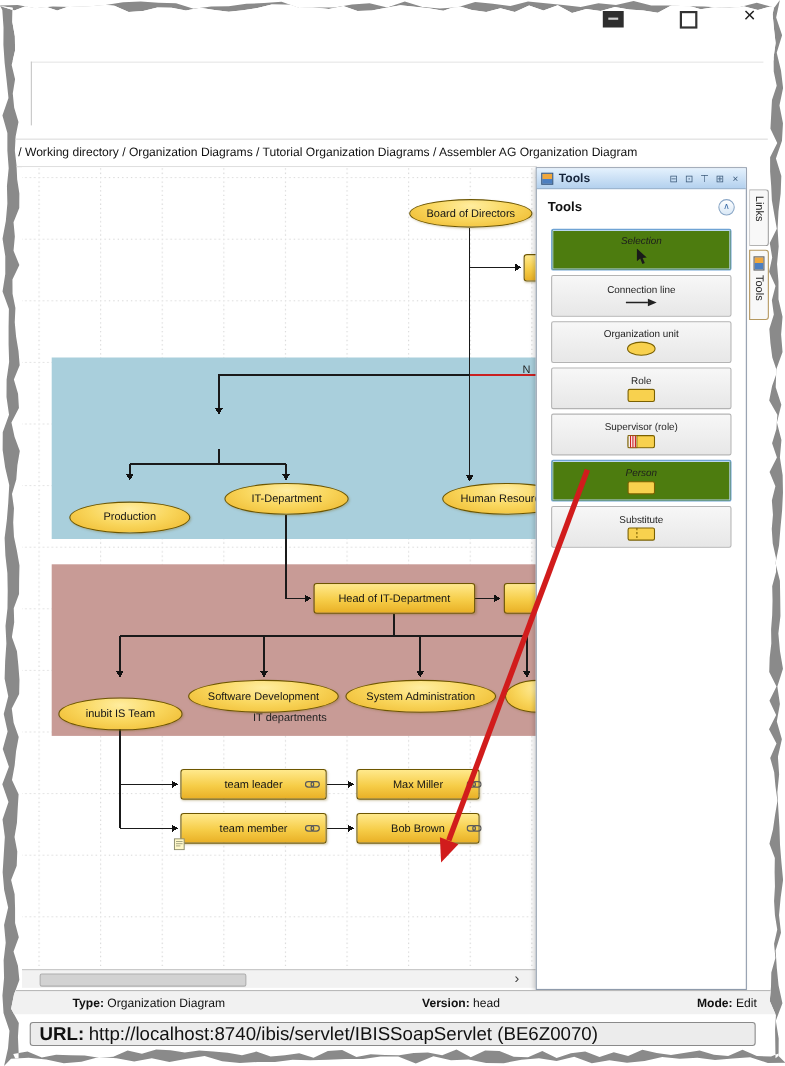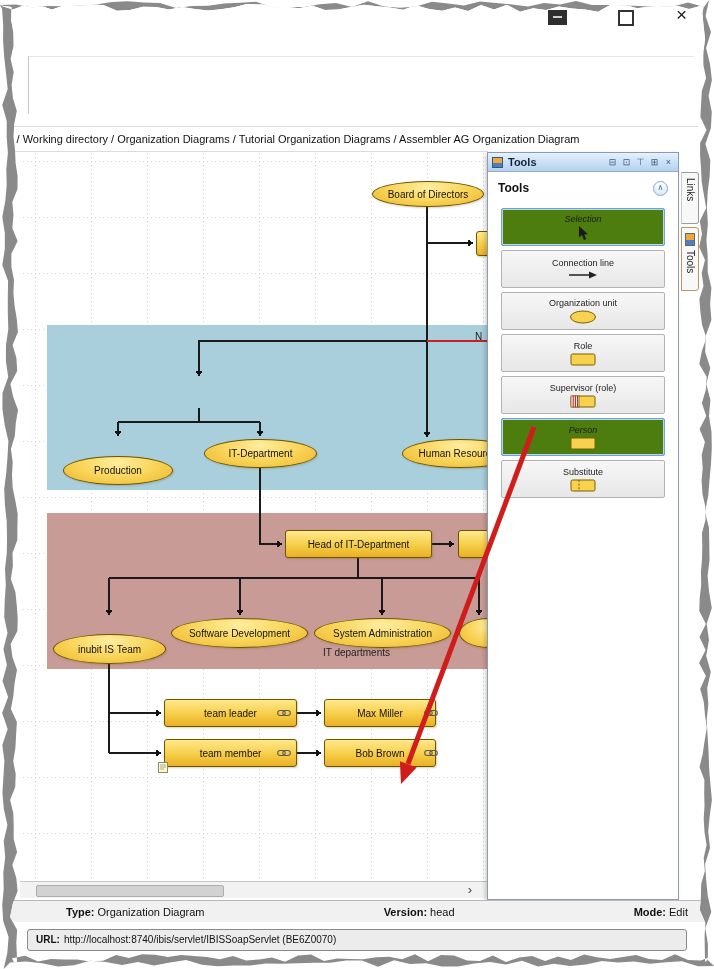--- a/index.html
+++ b/index.html
@@ -46,21 +46,21 @@
   .tool.selected{background:#4d7c0f;border:1px solid #6fa3d4;box-shadow:inset 0 0 0 1px #b9d6ef;font-style:italic;}
   .t-label{font-size:9px;color:#1d1d1d;}
   
   .side-tab{position:absolute;left:681px;width:18px;background:#f8f8f8;border:1px solid #9b9b9b;border-left:1px solid #c9c9c9;border-radius:0 3px 3px 0;display:flex;flex-direction:column;align-items:center;padding:5px 0;gap:4px;box-sizing:border-box;z-index:4;}
   .side-tab.active{border-color:#b5985f;}
   .vtext{writing-mode:vertical-rl;font-size:10px;color:#222;}
   .tab-icon{width:10px;height:13px;border:1px solid #666;background:linear-gradient(#f0a73c 50%,#4d7fc0 50%);box-sizing:border-box;}
   
   .statusbar{position:absolute;left:0;top:900px;width:714px;height:22px;background:#f1f1f1;border-top:1px solid #b9b9b9;box-sizing:border-box;display:flex;align-items:center;justify-content:space-between;padding:0 26px 0 30px;font-size:11px;color:#111;z-index:6;}
   .statusbar b{font-weight:bold;margin-right:3px;margin-left:36px;}
-  .urlbar{position:absolute;left:27px;top:929px;width:660px;height:22px;border:1px solid #8a8a8a;border-radius:3px;background:#ececec;box-sizing:border-box;line-height:20px;font-size:10px;color:#111;padding-left:8px;z-index:6;white-space:nowrap;overflow:hidden;}
+  .urlbar{position:absolute;left:27px;top:929px;width:660px;height:22px;border:1px solid #8a8a8a;border-radius:3px;background:#ececec;box-sizing:border-box;line-height:20px;font-size:17px;color:#111;padding-left:8px;z-index:6;white-space:nowrap;overflow:hidden;}
   .urlbar b{font-weight:bold;margin-right:4px;}
   .annot{position:absolute;left:0;top:0;z-index:8;pointer-events:none;}
 </style>
 </head>
 <body>
 
 <div class="torn-outer" style="clip-path: polygon(0px 5.1px, 16px 4.6px, 32px 7.4px, 48px 5.9px, 64px 6.3px, 80px 5.8px, 96px 4.6px, 112px 2.1px, 128px 1.3px, 144px 2.6px, 160px 3px, 176px 8px, 192px 6px, 208px 5.7px, 224px 3.5px, 240px 2.8px, 256px 1.7px, 272px 7.3px, 288px 6.9px, 304px 6.9px, 320px 4.2px, 336px 3px, 352px 6.9px, 368px 1.3px, 384px 6.4px, 400px 7.7px, 416px 6.6px, 432px 1.8px, 448px 3.4px, 464px 5.5px, 480px 1.4px, 496px 2.9px, 512px 4.5px, 528px 6.4px, 544px 2.9px, 560px 4.6px, 576px 1px, 592px 5px, 608px 4.9px, 624px 5.6px, 640px 5.9px, 656px 7px, 672px 6.7px, 688px 2.6px, 704px 6.9px, 709px 0px, 705.6px 16px, 711px 32px, 706.1px 48px, 710px 64px, 711.9px 80px, 708.6px 96px, 711.8px 112px, 710.9px 128px, 705.4px 144px, 710.3px 160px, 709.7px 176px, 707.7px 192px, 706.9px 208px, 707.9px 224px, 706.4px 240px, 707.7px 256px, 707.7px 272px, 711.4px 288px, 710.1px 304px, 711.4px 320px, 705.7px 336px, 705.2px 352px, 710.3px 368px, 706.3px 384px, 710.4px 400px, 709px 416px, 711.5px 432px, 711.8px 448px, 711px 464px, 709.5px 480px, 708.2px 496px, 705px 512px, 709px 528px, 709.3px 544px, 709.5px 560px, 707.6px 576px, 709.1px 592px, 711.8px 608px, 706.7px 624px, 709px 640px, 706.2px 656px, 710.8px 672px, 707.2px 688px, 708.3px 704px, 706.7px 720px, 707.6px 736px, 708.6px 752px, 709.1px 768px, 710.4px 784px, 711.9px 800px, 709.7px 816px, 708.2px 832px, 710px 848px, 705.1px 864px, 706.2px 880px, 707.8px 896px, 711.3px 912px, 705.3px 928px, 707.9px 944px, 707.8px 960px, 714px 966.1px, 698px 966.3px, 682px 961.2px, 666px 962.3px, 650px 963.7px, 634px 961.5px, 618px 962.5px, 602px 960.9px, 586px 964.6px, 570px 966.1px, 554px 963.8px, 538px 966.5px, 522px 960.7px, 506px 964.6px, 490px 962px, 474px 963.4px, 458px 966.5px, 442px 966.4px, 426px 963.2px, 410px 963.9px, 394px 960.3px, 378px 966.8px, 362px 960.4px, 346px 960.5px, 330px 962.7px, 314px 962.7px, 298px 963.3px, 282px 963.8px, 266px 963.4px, 250px 965.4px, 234px 965.5px, 218px 966.3px, 202px 964.7px, 186px 960.1px, 170px 962.6px, 154px 965.4px, 138px 962.1px, 122px 965px, 106px 962px, 90px 960.8px, 74px 965.2px, 58px 966.6px, 42px 963.2px, 26px 961.6px, 10px 962.5px, 3.7px 969px, 7.3px 953px, 8.6px 937px, 3.2px 921px, 2.2px 905px, 3.7px 889px, 3.3px 873px, 5.2px 857px, 3.7px 841px, 7.4px 825px, 3.8px 809px, 2.4px 793px, 3.4px 777px, 4.4px 761px, 2.3px 745px, 7.7px 729px, 2.1px 713px, 8.1px 697px, 2.5px 681px, 6.9px 665px, 3.4px 649px, 7.5px 633px, 4.2px 617px, 4.7px 601px, 5.8px 585px, 5px 569px, 6.8px 553px, 7px 537px, 6.7px 521px, 4.9px 505px, 4.2px 489px, 6.2px 473px, 7.5px 457px, 8.4px 441px, 4.7px 425px, 2.4px 409px, 2.5px 393px, 8.2px 377px, 5.9px 361px, 6px 345px, 8.3px 329px, 7.8px 313px, 7.8px 297px, 8.1px 281px, 2.3px 265px, 4.8px 249px, 4.8px 233px, 2.3px 217px, 5.3px 201px, 6.7px 185px, 6.3px 169px, 7.9px 153px, 6.7px 137px, 6.7px 121px, 2.2px 105px, 7.7px 89px, 6px 73px, 4.2px 57px, 3.1px 41px, 3.2px 25px, 2.1px 9px);">
 <div class="torn-inner" style="clip-path: polygon(0px 5.5px, 13px 9.6px, 26px 4.6px, 39px 5.3px, 52px 9.5px, 65px 5px, 78px 5.4px, 91px 4px, 104px 5.2px, 117px 10.8px, 130px 10px, 143px 6.8px, 156px 7px, 169px 9.5px, 182px 7px, 195px 9px, 208px 10.6px, 221px 9.3px, 234px 7.3px, 247px 4px, 260px 4.4px, 273px 4.3px, 286px 6.8px, 299px 8.2px, 312px 5.4px, 325px 10px, 338px 9.5px, 351px 7.1px, 364px 4.8px, 377px 6.2px, 390px 7.4px, 403px 9.8px, 416px 5.3px, 429px 9.1px, 442px 10.8px, 455px 7.5px, 468px 11px, 481px 5px, 494px 9.6px, 507px 4.8px, 520px 11.8px, 533px 8.2px, 546px 9.9px, 559px 6.4px, 572px 8.6px, 585px 9.6px, 598px 11.7px, 611px 4.5px, 624px 4.5px, 637px 8.3px, 650px 6.4px, 663px 6.8px, 676px 5.6px, 689px 9px, 702px 5.4px, 704.9px 0px, 702.4px 13px, 703.6px 26px, 705.1px 39px, 703.3px 52px, 703.4px 65px, 706.1px 78px, 701.8px 91px, 701.1px 104px, 700.4px 117px, 706.6px 130px, 700.1px 143px, 700.1px 156px, 701.1px 169px, 701.7px 182px, 703.9px 195px, 706.2px 208px, 699.8px 221px, 702px 234px, 699.2px 247px, 705px 260px, 701.7px 273px, 703.5px 286px, 699.4px 299px, 700.4px 312px, 702.1px 325px, 706.5px 338px, 701.9px 351px, 699.3px 364px, 706.7px 377px, 705.8px 390px, 701.9px 403px, 706.3px 416px, 699.6px 429px, 704.9px 442px, 701.7px 455px, 702.7px 468px, 701.6px 481px, 702.5px 494px, 705.4px 507px, 705.5px 520px, 702px 533px, 702.3px 546px, 702px 559px, 701px 572px, 701.2px 585px, 699.7px 598px, 699.3px 611px, 705.9px 624px, 699.5px 637px, 705.6px 650px, 699.1px 663px, 705.9px 676px, 700.2px 689px, 703.8px 702px, 705px 715px, 706.8px 728px, 704.6px 741px, 702.7px 754px, 699.5px 767px, 704.4px 780px, 704.2px 793px, 704.5px 806px, 703.7px 819px, 704.5px 832px, 706.6px 845px, 703.7px 858px, 704.9px 871px, 701.2px 884px, 700.9px 897px, 699.8px 910px, 705.4px 923px, 704.6px 936px, 704.8px 949px, 705px 962px, 714px 955.2px, 701px 960.5px, 688px 960px, 675px 954.3px, 662px 960px, 649px 958.9px, 636px 955.1px, 623px 957px, 610px 959.1px, 597px 957.3px, 584px 954.4px, 571px 960px, 558px 956.6px, 545px 961px, 532px 955.9px, 519px 957.4px, 506px 961.9px, 493px 955.5px, 480px 961.1px, 467px 960.6px, 454px 955.4px, 441px 955px, 428px 961.2px, 415px 954.2px, 402px 959.3px, 389px 956.8px, 376px 957.2px, 363px 959.3px, 350px 959.1px, 337px 958.4px, 324px 961px, 311px 954.6px, 298px 955.5px, 285px 961.7px, 272px 957.4px, 259px 959.4px, 246px 960.4px, 233px 956px, 220px 959.3px, 207px 957px, 194px 956px, 181px 955.1px, 168px 956.9px, 155px 954.7px, 142px 954.2px, 129px 958px, 116px 954.9px, 103px 960.7px, 90px 961.6px, 77px 959.5px, 64px 959.4px, 51px 958.9px, 38px 961.4px, 25px 955.8px, 12px 958.2px, 16.9px 969px, 16.9px 956px, 16.3px 943px, 17.1px 930px, 10.1px 917px, 12.7px 904px, 17.6px 891px, 16.3px 878px, 12.3px 865px, 17.1px 852px, 13.7px 839px, 13.7px 826px, 13.3px 813px, 10.1px 800px, 15.2px 787px, 15.7px 774px, 13.2px 761px, 15.4px 748px, 16.1px 735px, 16.9px 722px, 10.9px 709px, 13.3px 696px, 14.6px 683px, 17px 670px, 12.4px 657px, 10.7px 644px, 17.4px 631px, 17.7px 618px, 16.7px 605px, 15.4px 592px, 10.8px 579px, 12.9px 566px, 12.5px 553px, 17.3px 540px, 17.4px 527px, 17.7px 514px, 15.4px 501px, 12.7px 488px, 12px 475px, 12.7px 462px, 10.9px 449px, 14.8px 436px, 15.8px 423px, 18px 410px, 13.2px 397px, 10.4px 384px, 17.2px 371px, 16.4px 358px, 12.6px 345px, 17.9px 332px, 16.8px 319px, 14.6px 306px, 13.4px 293px, 14px 280px, 11.4px 267px, 11.3px 254px, 17.6px 241px, 12.3px 228px, 13.5px 215px, 12.3px 202px, 17.5px 189px, 17.6px 176px, 15.6px 163px, 15px 150px, 13.5px 137px, 14.2px 124px, 16.8px 111px, 12.9px 98px, 11.6px 85px, 13.7px 72px, 10.6px 59px, 13.7px 46px, 13.5px 33px, 11.2px 20px, 11.5px 7px);">
 
   <div class="titlebar">
@@ -83,21 +83,21 @@
           <path d="M0 .5 H56 M.5 0 V56" stroke="#d6d6d6" stroke-width="1" stroke-dasharray="1.2 2.8" fill="none"></path>
         </pattern>
       </defs>
       <rect width="470" height="729" fill="url(#g)"></rect>
     </svg>
 
     <div class="region" style="left:27px;top:173px;width:445px;height:165px;background:#a9cfdc">
       <span style="left:428px;top:6px">N</span>
     </div>
     <div class="region" style="left:27px;top:361px;width:445px;height:156px;background:#c89b96">
-      <span style="left:183px;top:134px;width:160px;text-align:right">IT departments</span>
+      <span style="left:183px;top:134px;width:160px;text-align:left">IT departments</span>
     </div>
 
     <svg class="conn" width="470" height="729" shape-rendering="crispEdges">
       <path d="M407 55 V280 M407 91 H448 M407 189 H179 V219 M179 256 V270 M98 270 H240 M98 270 V279 M240 270 V279 M240 316 V392 H257 M412 392 H429 M338 406 V426 M89 426 H459 M89 426 V458 M220 426 V458 M362 426 V458 M459 426 V458 M89 496 V601 M89 561 H136 M89 601 H136 M277 561 H296 M277 601 H296" stroke="#1a1a1a" stroke-width="1.3" fill="none"></path>
       <path d="M407 189 H472" stroke="#c92121" stroke-width="1.6" fill="none"></path>
       <path fill="#111" d="M403.5 280 L410.5 280 L407 286 Z M175.5 219 L182.5 219 L179 225 Z M94.5 279 L101.5 279 L98 285 Z M236.5 279 L243.5 279 L240 285 Z M85.5 458 L92.5 458 L89 464 Z M216.5 458 L223.5 458 L220 464 Z M358.5 458 L365.5 458 L362 464 Z M455.5 458 L462.5 458 L459 464 Z M448 87.5 L448 94.5 L454 91 Z M257 388.5 L257 395.5 L263 392 Z M429 388.5 L429 395.5 L435 392 Z M136 557.5 L136 564.5 L142 561 Z M136 597.5 L136 604.5 L142 601 Z M296 557.5 L296 564.5 L302 561 Z M296 597.5 L296 604.5 L302 601 Z"></path>
     </svg>
 
     <div class="node ellipse" style="left:352px;top:29px;width:112px;height:26px">
           <span>Board of Directors</span>

